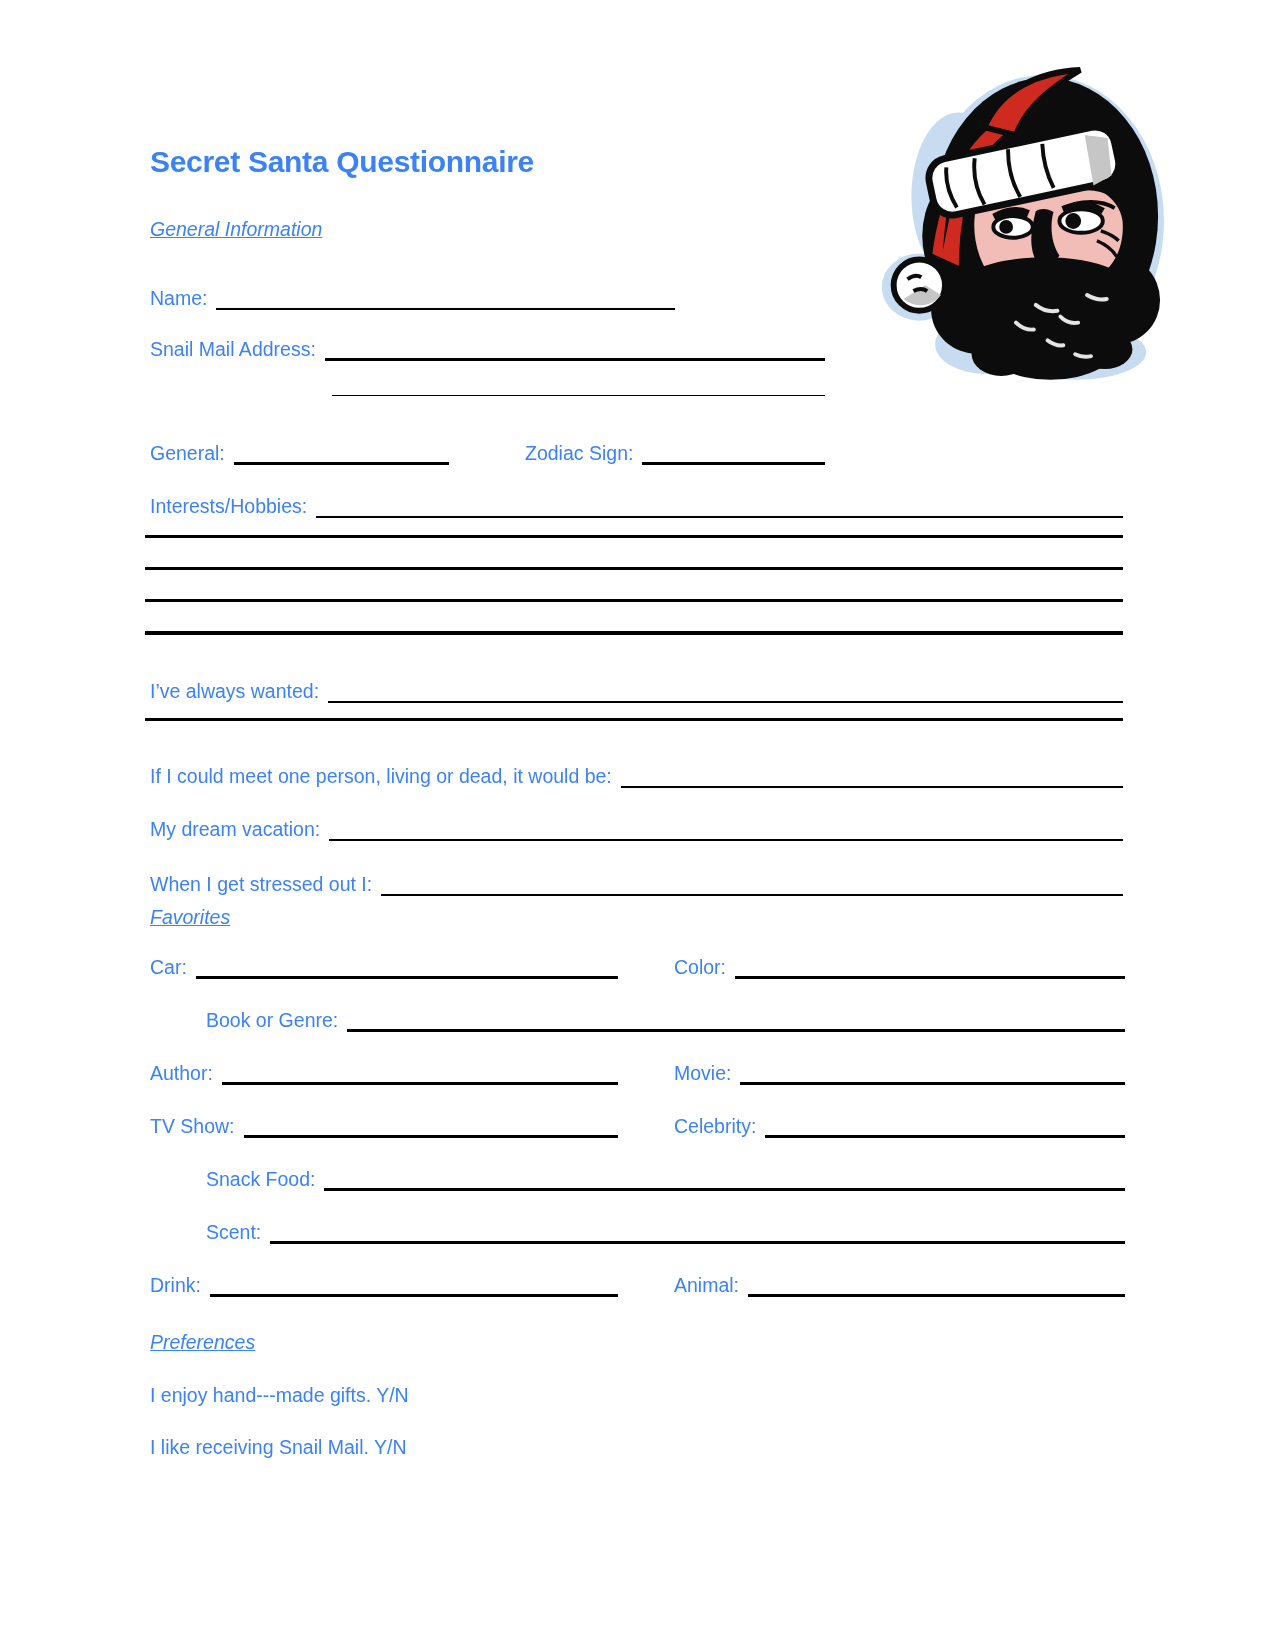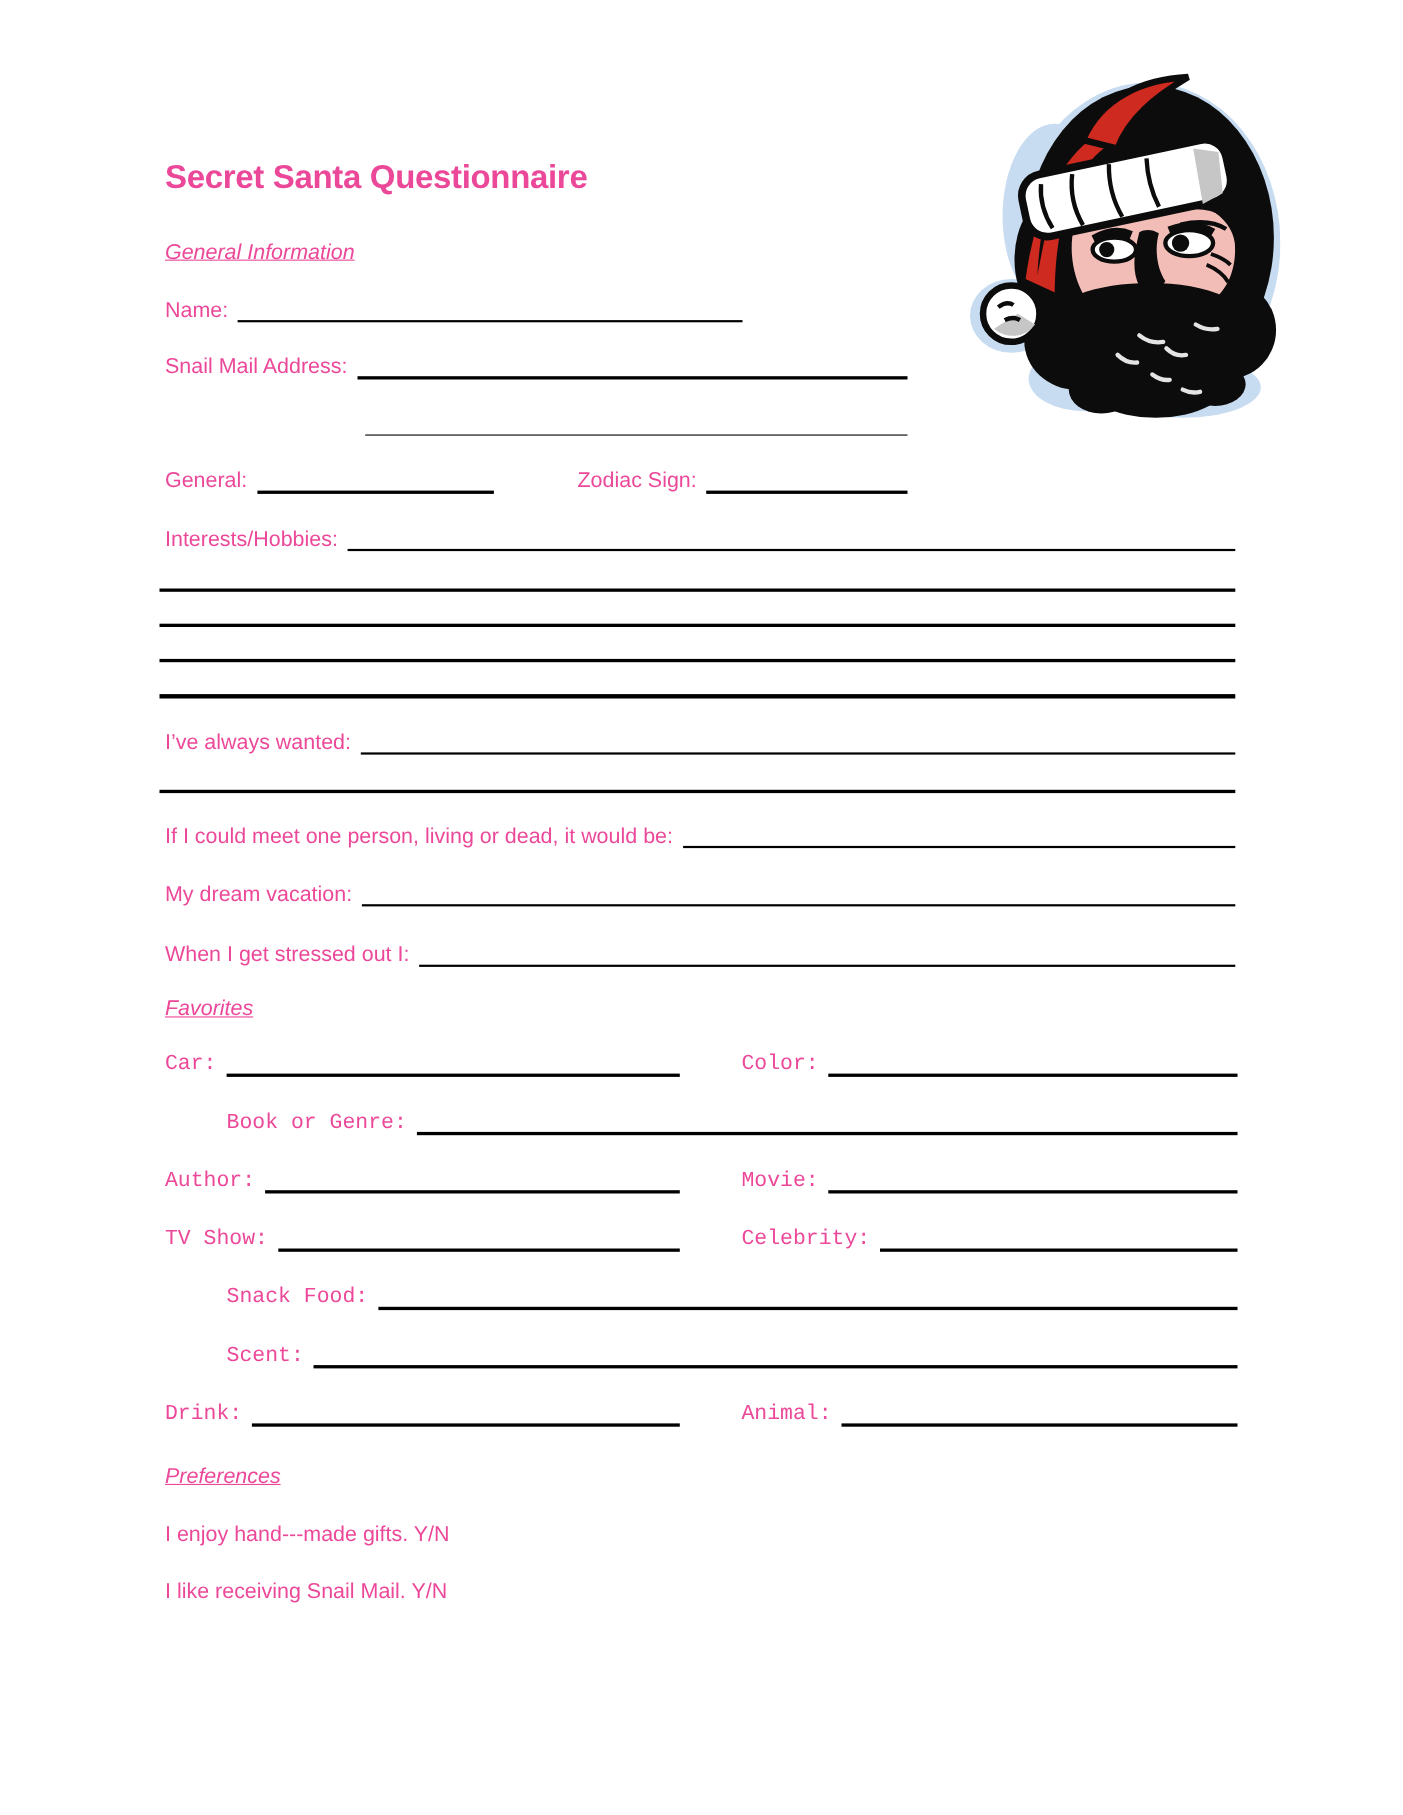--- a/index.html
+++ b/index.html
@@ -1,37 +1,37 @@
 <!DOCTYPE html>
 <html><head>
 <meta charset="utf-8">
 <style>
   html,body{margin:0;padding:0;background:#ffffff;}
   .page{
     position:relative;width:1275px;height:1650px;background:#ffffff;
-    font-family:"Liberation Sans",sans-serif;color:#ec4899;overflow:hidden;
+    font-family:"Liberation Sans",sans-serif;color:#3b82f6;overflow:hidden;
   }
   .title{
     position:absolute;left:150px;top:144px;font-size:30px;font-weight:700;
     line-height:36px;letter-spacing:-0.3px;white-space:nowrap;
   }
   .h-italic{
     position:absolute;left:150px;font-style:italic;font-size:19.5px;line-height:23px;white-space:nowrap;text-decoration:underline;
   }
-  .field{position:absolute;display:flex;align-items:flex-start;}
+  .field{position:absolute;display:flex;align-items:flex-end;margin-top:16px;}
   .lbl{font-size:19.5px;line-height:23px;white-space:nowrap;flex:0 0 auto;padding-right:9px;}
   .ln{flex:1 1 auto;height:20px;border-bottom:3px solid #000;}
   .ln.w2{border-bottom-width:2.5px;}
   .ln.w35{border-bottom-width:3.5px;}
   .rule{position:absolute;left:145px;width:978px;height:0;border-top:3px solid #000;}
   .rule.thin{border-top-width:1.5px;}
   .rule.thick{border-top-width:4.5px;}
   .pref{position:absolute;left:150px;font-size:19.5px;line-height:23px;white-space:nowrap;}
   .fav-row{position:absolute;left:150px;width:975px;display:flex;}
-  .fav-cell{display:flex;align-items:flex-start;font-family:Liberation Mono, monospace;}
+  .fav-cell{display:flex;align-items:flex-start;}
   .fav-left{flex:0 0 468px;}
   .fav-right{flex:1 1 auto;margin-left:56px;align-items:center;}
   .fav-cell .ln{border-bottom-width:3px;}
   .santa{position:absolute;left:868px;top:58px;width:296px;height:326px;}
 </style>
 </head>
 <body>
 
 <div class="page">
 

